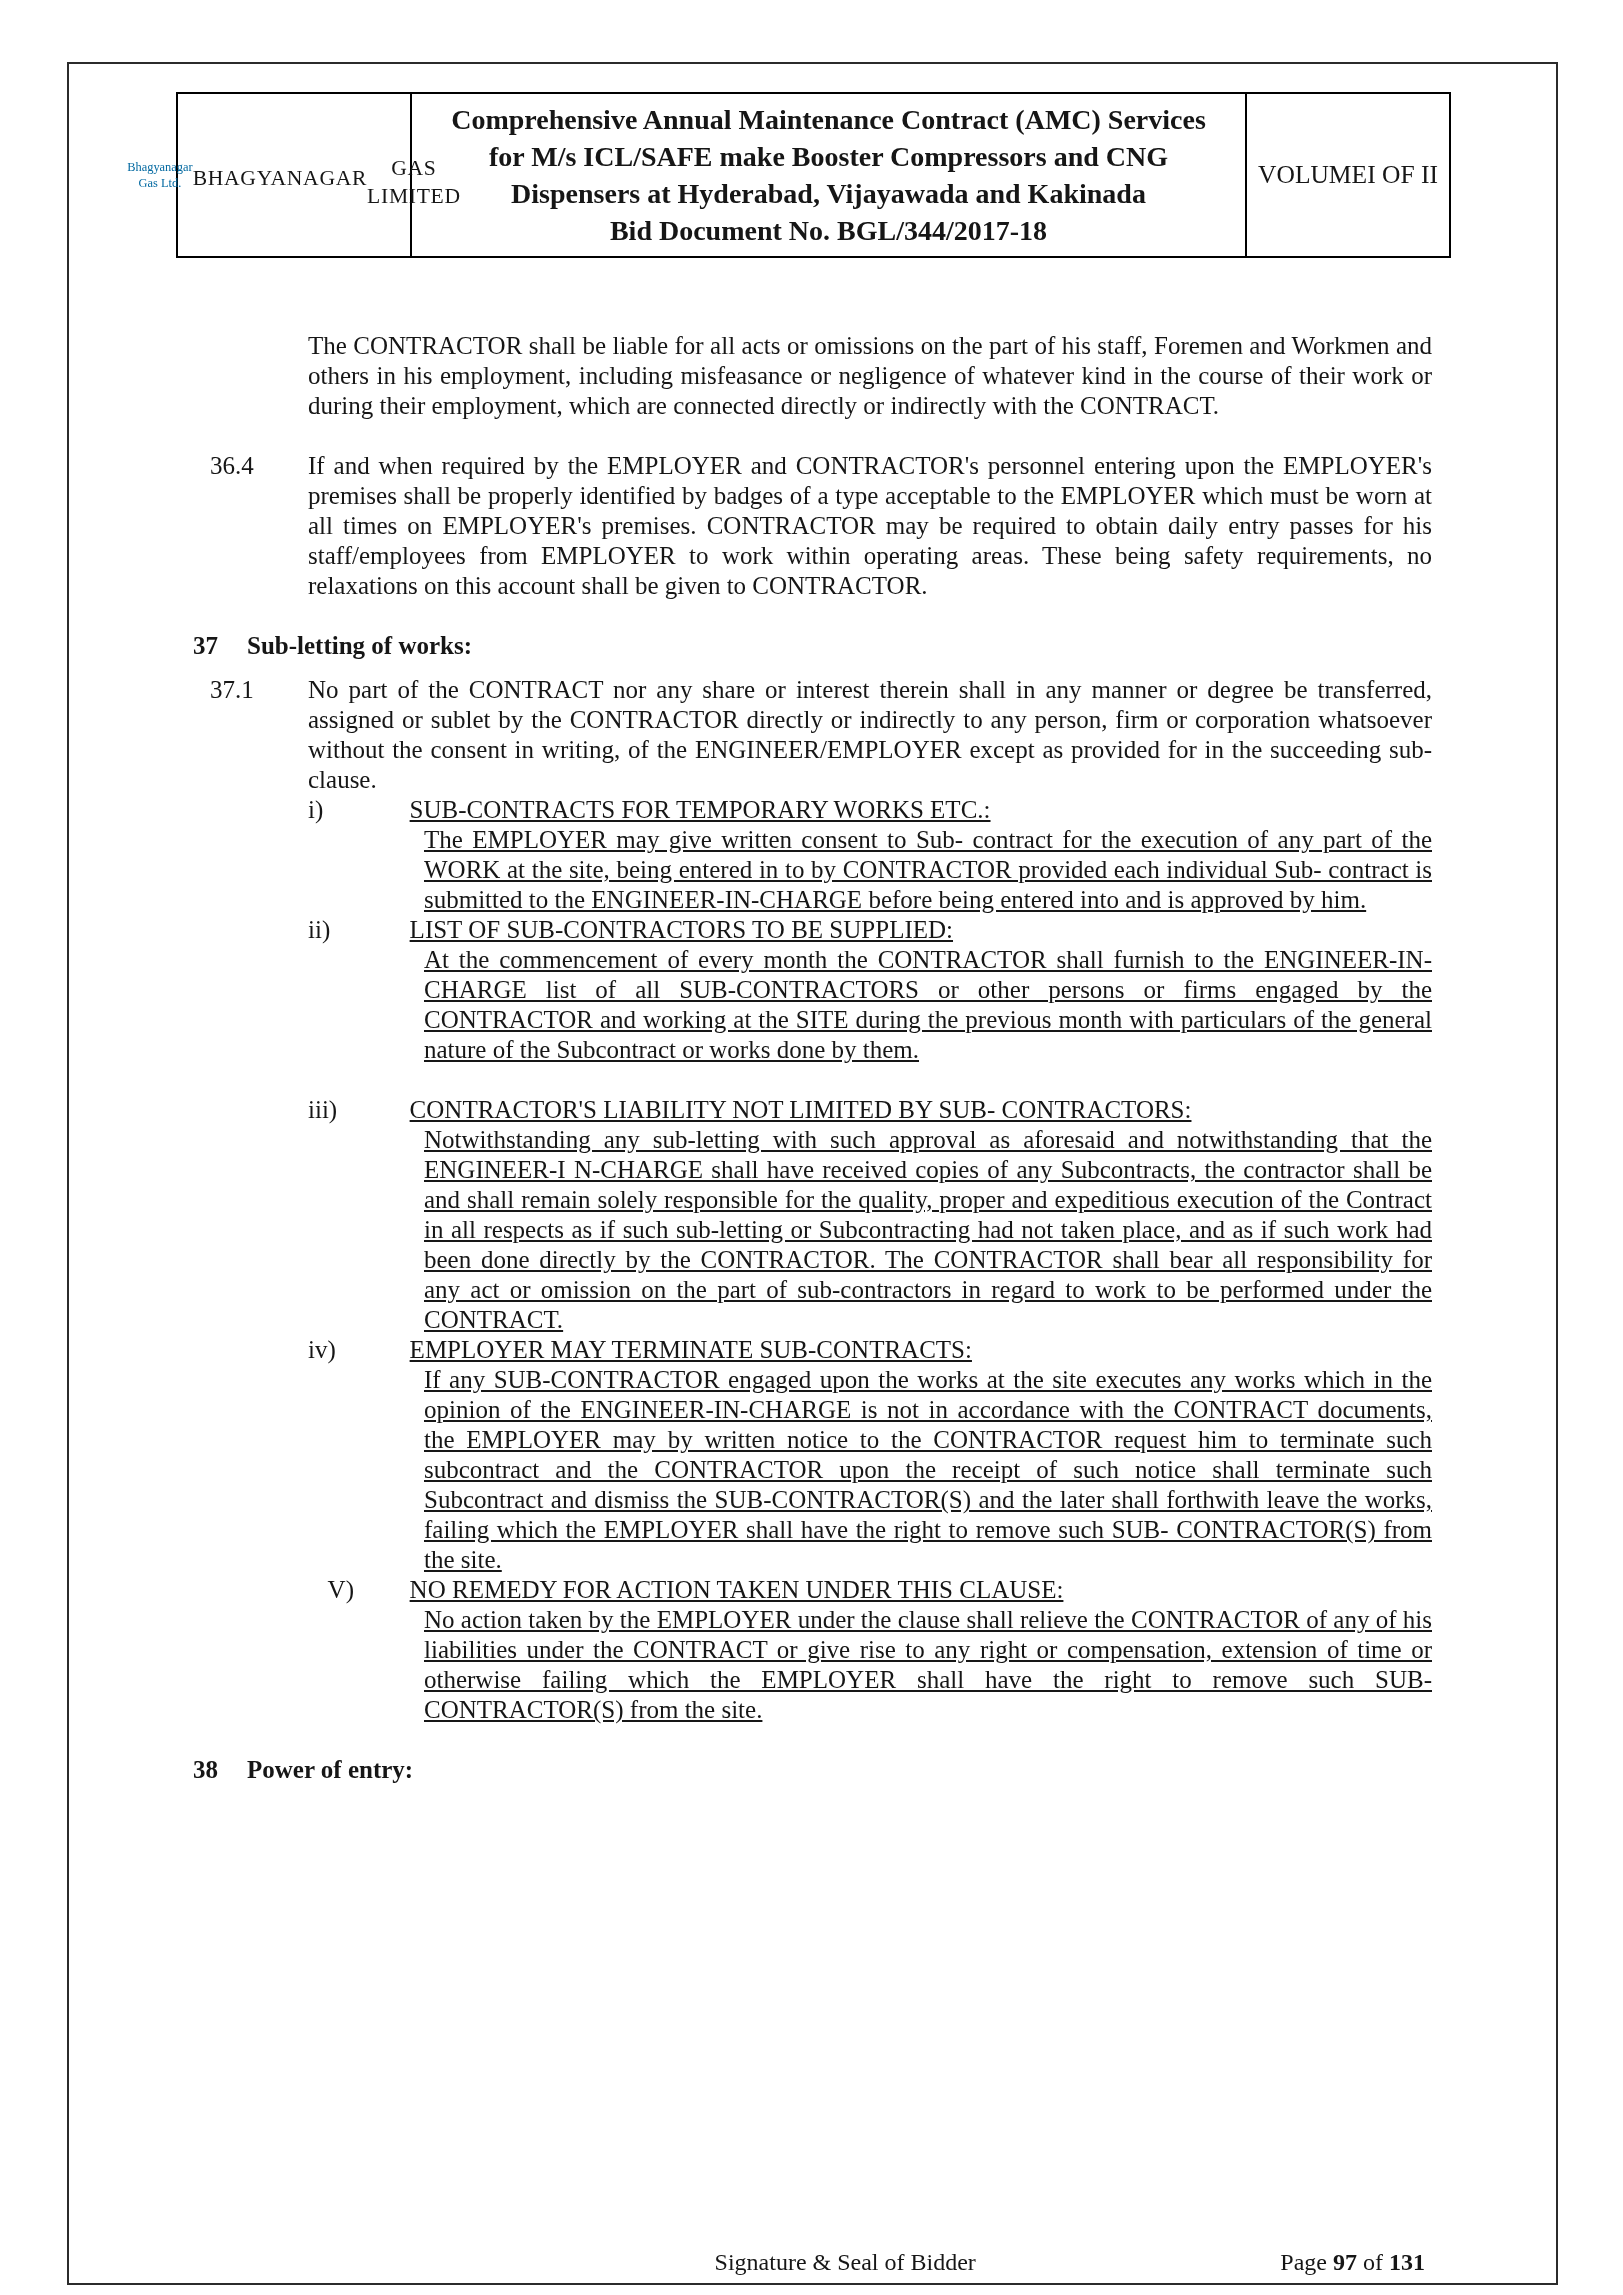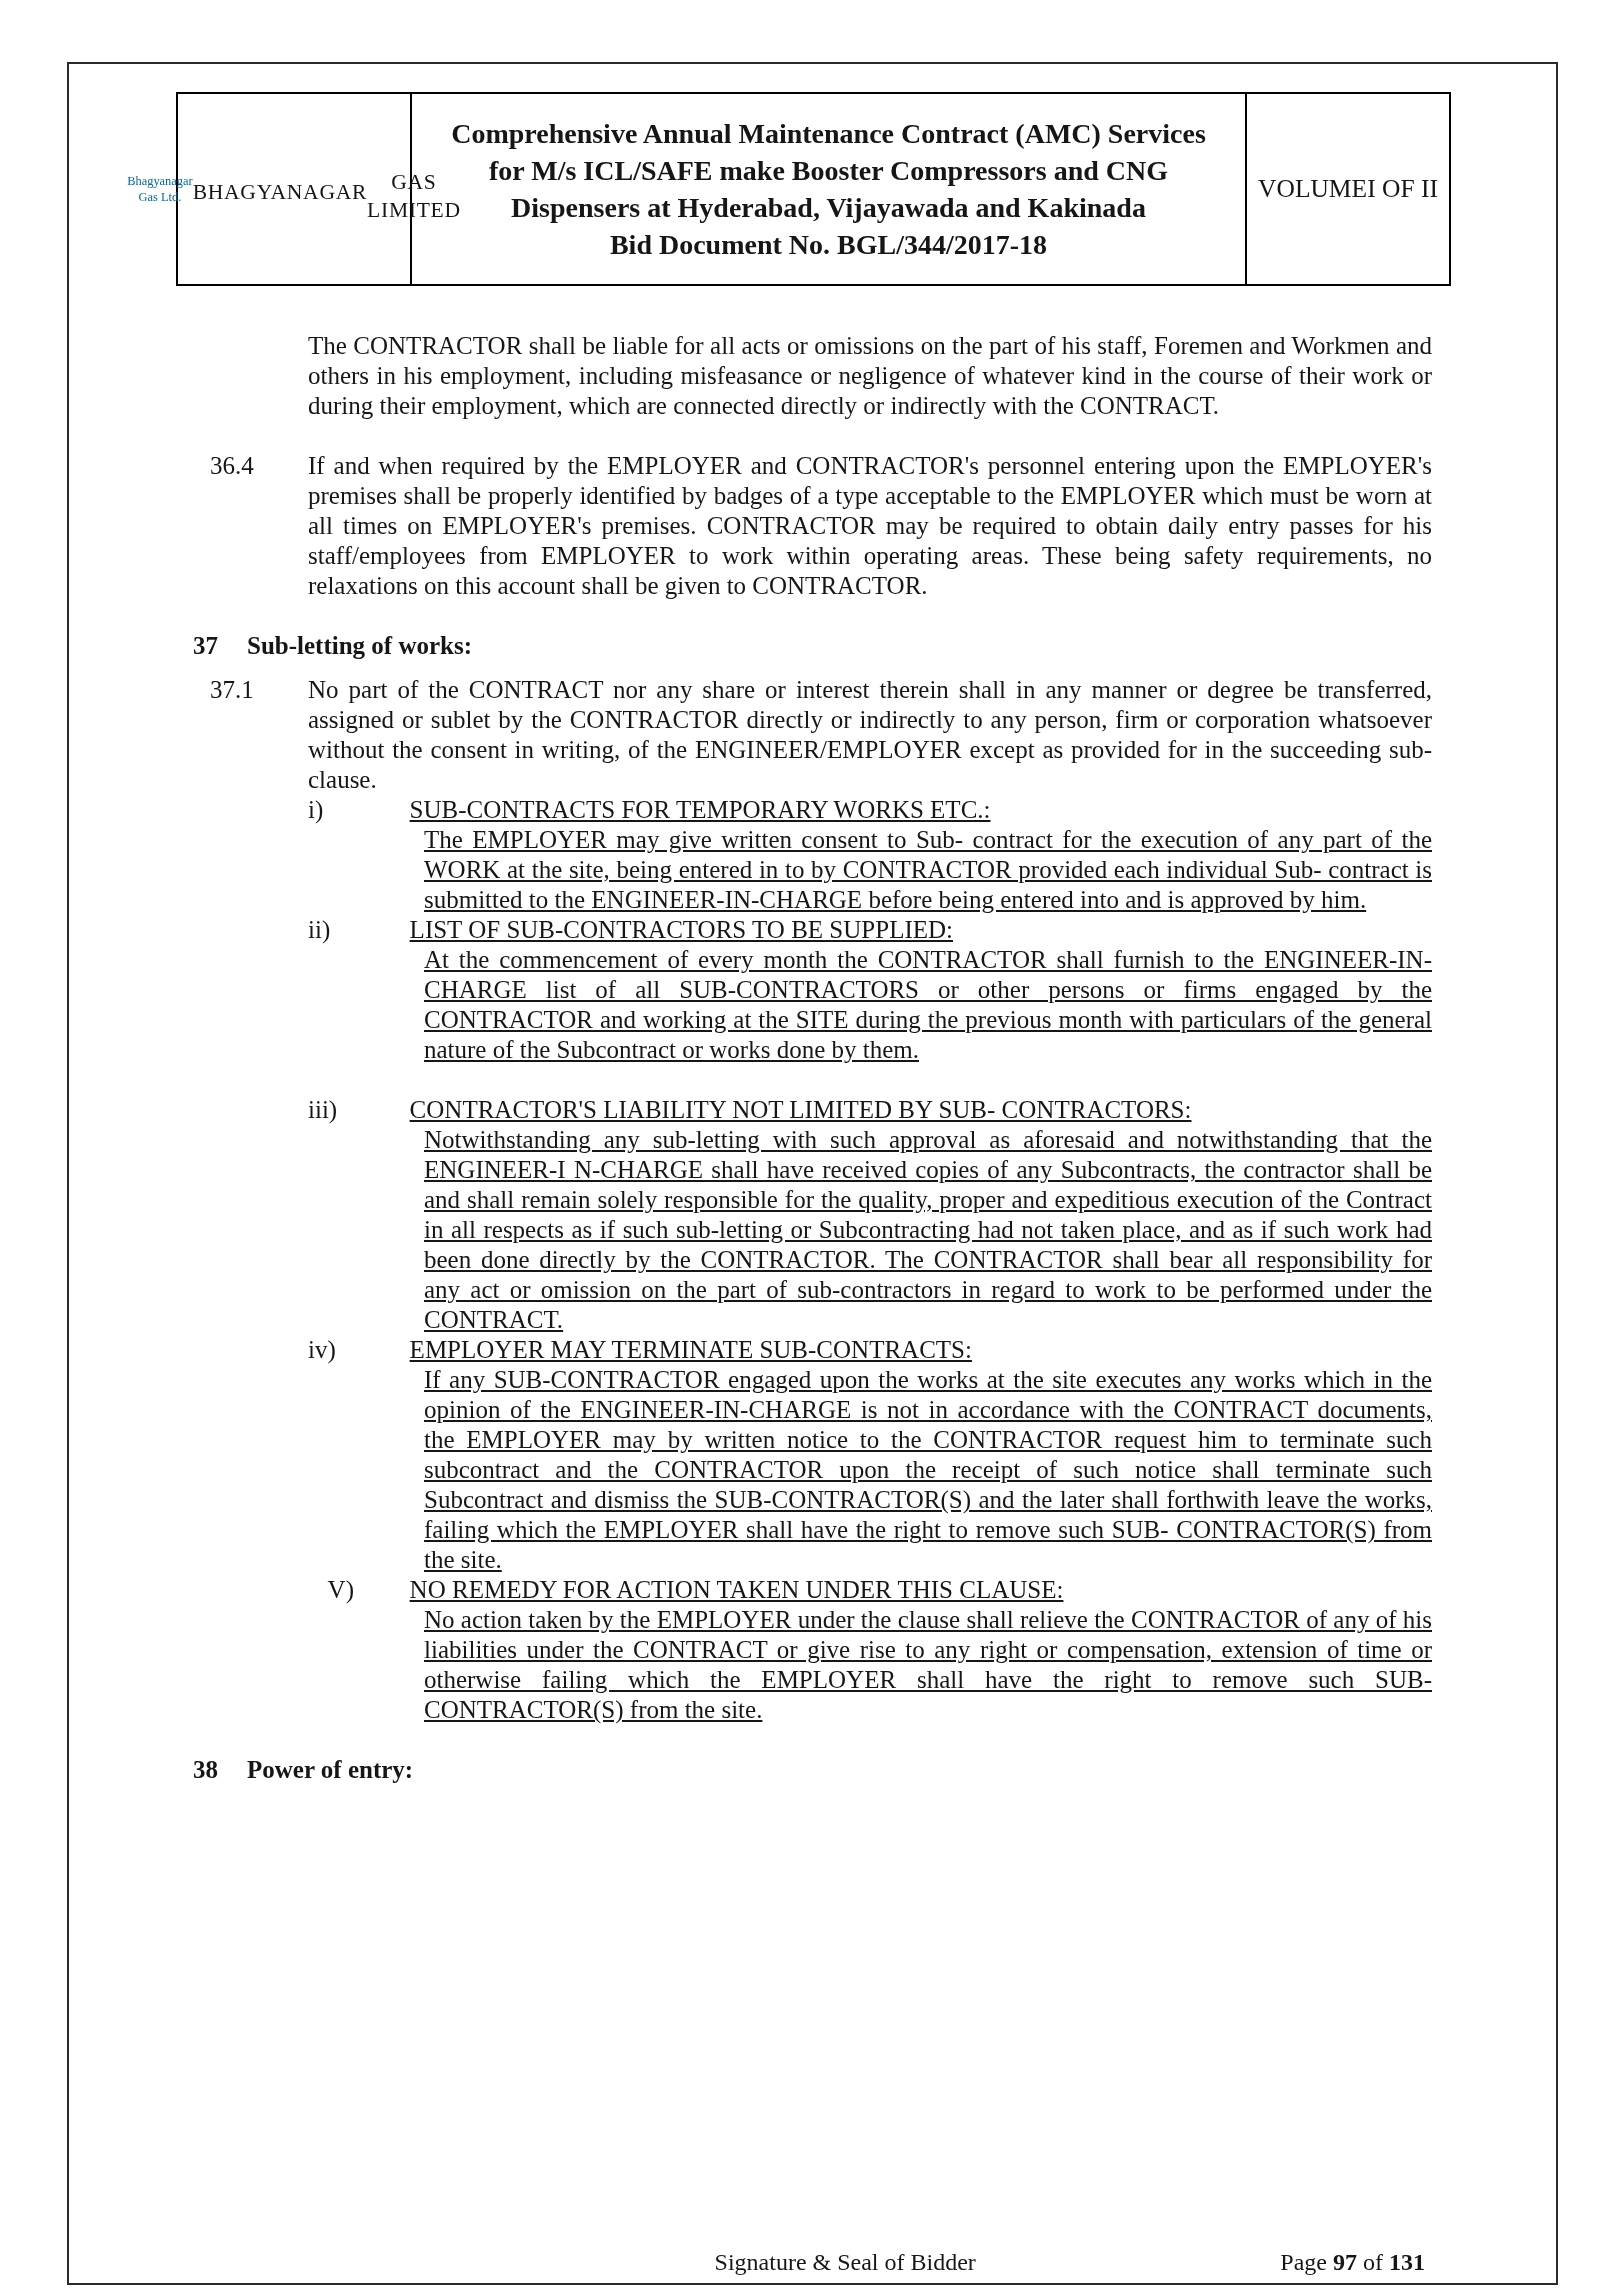--- a/index.html
+++ b/index.html
@@ -26,21 +26,21 @@
     display: flex; align-items: center; justify-content: center;
     padding: 11.8px 6.5px; text-align: center;
   }
   .logo-svg { width: 106px; height: 88px; display: block; }
   .logo-caption { color: #0369a1; font-size: 12.4px; line-height: 15.7px; margin-top: 1.3px; }
   .company-line { font-size: 21.6px; line-height: 27.5px; margin-top: 15px; letter-spacing: 0.7px; }
   .company-line.first { margin-top: 6.5px; }
   .col-title {
     flex: 1; border-right: 2.6px solid #000;
     display: flex; flex-direction: column; align-items: center; justify-content: center;
-    text-align: center; padding: 21px 26px;
+    text-align: center; padding: 7px 26px;
   }
   .doc-title { font-weight: bold; font-size: 28px; line-height: 37px; }
   .doc-no { font-weight: bold; font-size: 28px; line-height: 37px; }
   .col-volume {
     width: 202px; display: flex; 
     align-items: center; justify-content: center;
     font-size: 25.5px; line-height: 34px;
   }
 
   

